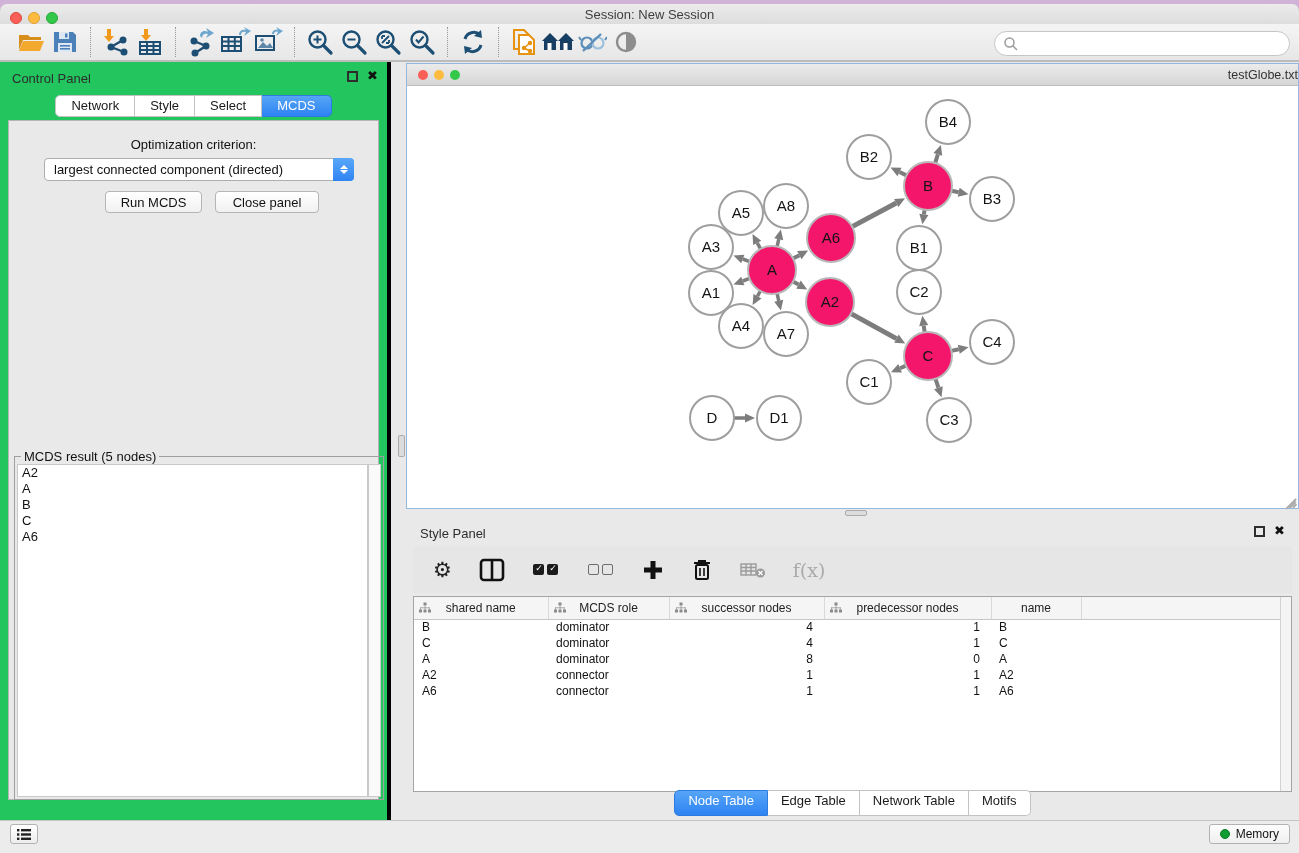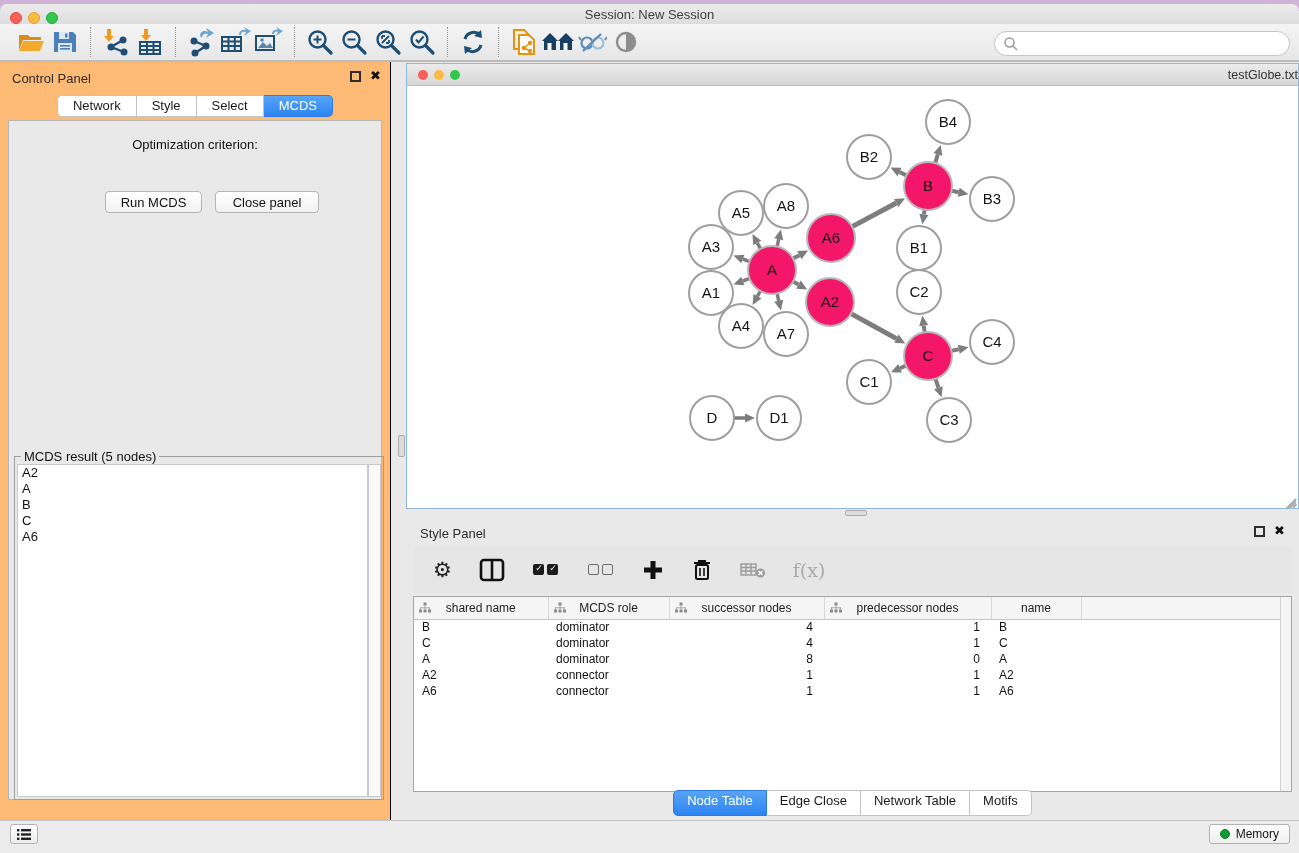--- a/index.html
+++ b/index.html
@@ -29,21 +29,21 @@
   .searchbox { position:absolute; right:9px; top:7px; width:296px; height:25px;
     background:#fff; border:1px solid #c6c6c6; border-radius:13px;
     display:flex; align-items:center; padding-left:8px; }
   .searchbox input { border:none; outline:none; flex:1; font-size:13px; background:transparent; }
 
   
   .main { position:absolute; left:0; top:62px; right:0; height:758px; background:#e9e9e9; }
 
   
   .cpanel { position:absolute; left:0; top:0; width:391px; height:758px;
-    border-right:1px solid #000000; background:#fdba74; }
+    border-right:4px solid #000000; background:#22c55e; }
   .cpanel-title { position:absolute; left:12px; top:9px; font-size:13px; color:#2d2d2d; }
   .float-ic { position:absolute; width:11px; height:11px; border:2px solid #2d2d2d; top:9px; }
   .close-ic { position:absolute; top:6px; font-size:13px; font-weight:bold; color:#111; }
   .cpanel .float-ic { right:29px; } .cpanel .close-ic { right:9px; }
   .cp-tabs { position:absolute; top:33px; left:0; right:0; display:flex; justify-content:center; }
   .cp-tab { height:22px; line-height:20px; padding:0 15px; font-size:13px; background:#fff;
     border:1px solid #c3c3c3; border-left:none; color:#1a1a1a; }
   .cp-tab:first-child { border-left:1px solid #c3c3c3; border-radius:5px 0 0 5px; }
   .cp-tab:last-child { border-radius:0 5px 5px 0; }
   .cp-tab.sel { background:linear-gradient(#57a5f7,#2d83f2); color:#fff; border-color:#2d7be0; }
@@ -295,20 +295,27 @@
       <span class="float-ic"></span>
       <span class="close-ic">✖</span>
       <div class="cp-tabs">
         <span class="cp-tab">Network</span>
         <span class="cp-tab">Style</span>
         <span class="cp-tab">Select</span>
         <span class="cp-tab sel">MCDS</span>
       </div>
       <div class="cp-content">
         <div class="opt-label">Optimization criterion:</div>
+        <div class="dropdown">
+          <span class="dd-text">largest connected component (directed)</span>
+          <span class="dd-stepper">
+              <span class="dd-up"></span>
+              <span class="dd-dn"></span>
+            </span>
+        </div>
         <div class="btn btn-run">Run MCDS</div>
         <div class="btn btn-close">Close panel</div>
         <div class="groupbox">
           <legend-t>MCDS result (5 nodes)</legend-t>
           <div class="result-list">
               <div>A2</div>
               <div>A</div>
               <div>B</div>
               <div>C</div>
               <div>A6</div>
@@ -612,21 +619,21 @@
                 <td class="c3">1</td>
                 <td class="c4">A6</td>
                 <td></td>
               </tr>
             </tbody>
         </table>
         <div class="tp-scroll"></div>
       </div>
       <div class="tp-tabs">
         <span class="tp-tab sel">Node Table</span>
-        <span class="tp-tab">Edge Close</span>
+        <span class="tp-tab">Edge Table</span>
         <span class="tp-tab">Network Table</span>
         <span class="tp-tab">Motifs</span>
       </div>
     </div>
   </div>
 
   <div class="statusbar">
     <span class="list-btn">
       <svg width="14" height="13" viewBox="0 0 14 13">
           <g fill="#222">

